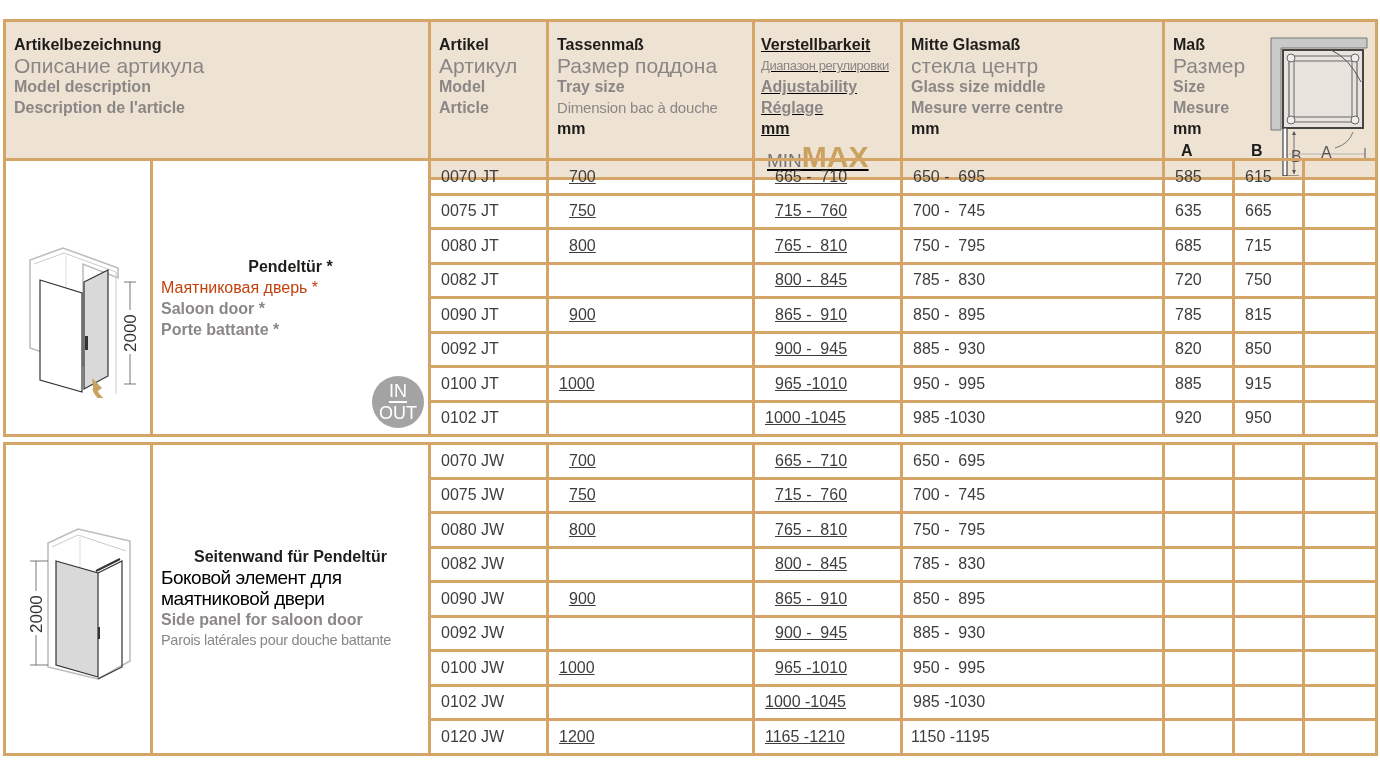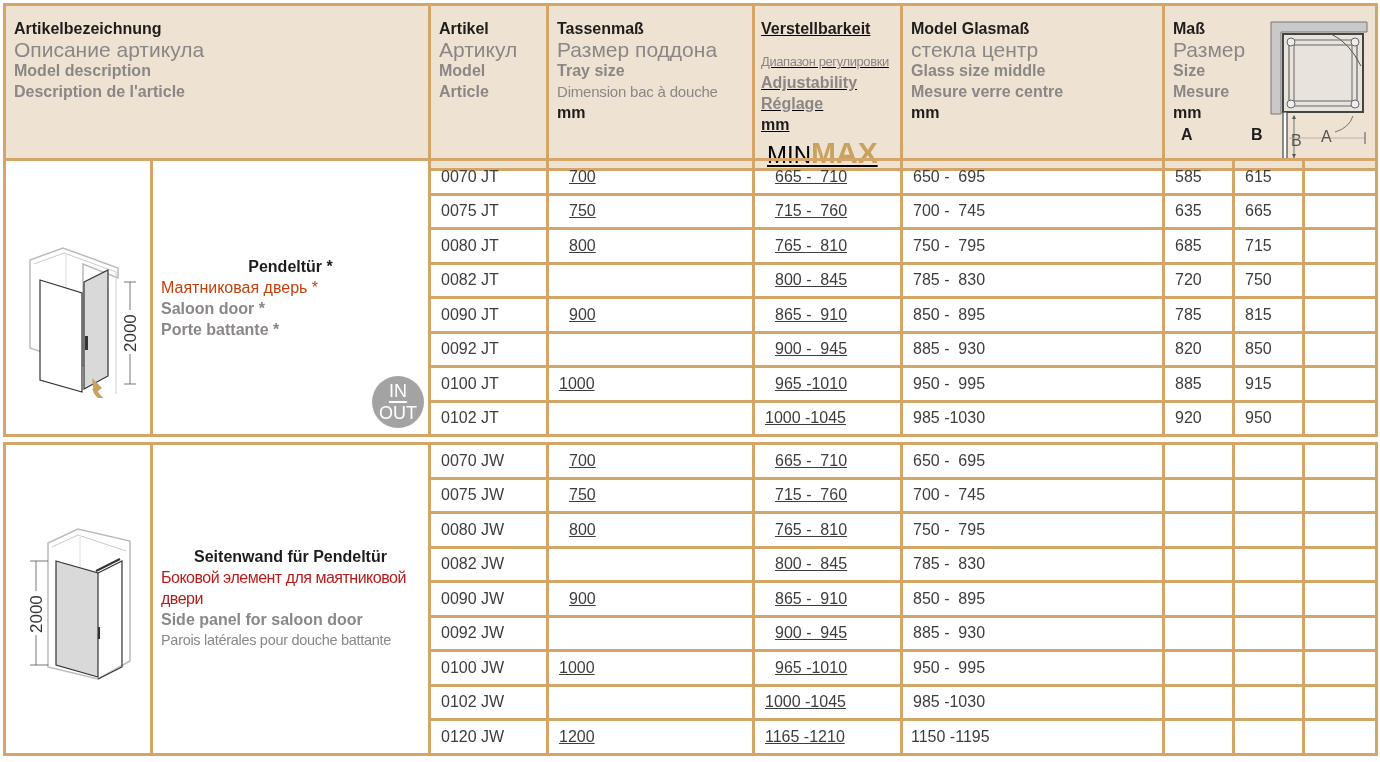--- a/index.html
+++ b/index.html
@@ -4,50 +4,50 @@
 <style>
   * { box-sizing: border-box; margin: 0; padding: 0; }
   html, body { width: 1380px; height: 762px; background: #ffffff; overflow: hidden; }
   body { font-family: "Liberation Sans", sans-serif; position: relative; }
   table { border-collapse: collapse; position: absolute; left: 3px; table-layout: fixed; }
   td { border: 3px solid #d4a567; vertical-align: top; }
   .hdr td { background: #eee2d3; height: 158px; padding: 12px 8px 0 8px; }
   .hdr .l1 { color: #1d1d1b; font-size: 16px; font-weight: bold; line-height: 21px; }
   .hdr .lg { color: #8a8786; font-size: 16px; font-weight: bold; line-height: 21px; white-space: nowrap; }
   .hdr .lr { color: #8a8786; font-size: 21px; line-height: 21px; white-space: nowrap; }
-  .hdr .lrc { color: #8a8786; font-size: 13px; line-height: 21px; white-space: nowrap; letter-spacing: -0.4px; margin-top: 12px; }
+  .hdr .lrc { color: #8a8786; font-size: 13px; line-height: 21px; white-space: nowrap; letter-spacing: -0.4px; }
   .hdr .mm { color: #1d1d1b; font-size: 16px; font-weight: bold; line-height: 22px; }
   .hdr .lsm { color: #8a8786; font-size: 15px; line-height: 21px; white-space: nowrap; letter-spacing: -0.2px; }
   .minmax { margin-top: 4px; color: #c8a060; font-size: 23px; line-height: 26px; padding-left: 6px; }
-  .minmax .min { font-weight: normal; font-size: 24px; color: #000000; }
+  .minmax .min { font-weight: normal; font-size: 19px; color: #737373; }
   .minmax .max { font-weight: bold; font-size: 30px; color: #c9a25f; }
   .abhead { display: flex; gap: 0; margin-top: 2px; }
   .abhead span { font-size: 16px; font-weight: bold; color: #1d1d1b; width: 70px; display: inline-block; padding-left: 4px; }
   .data td { height: 34.5px; font-size: 16px; color: #3d3d3b; padding: 0 10px; vertical-align: middle; white-space: nowrap; }
   .data td.c-tray { padding-left: 20px; text-decoration: underline; }
   .data td.c-tray.w4 { padding-left: 10px; }
   .data td.c-adj { padding-left: 20px; text-decoration: underline; }
   .data td.c-adj.w4 { padding-left: 10px; }
   .data td.c-glass { padding-left: 10px; }
   .data td.img { background: #fff; padding: 0; vertical-align: middle; position: relative; }
   .data td.desc { background: #fff; padding: 0 8px; vertical-align: middle; position: relative; }
   .desc .t1 { font-size: 16px; font-weight: bold; color: #1d1d1b; line-height: 21px; text-align: center; }
   .desc .tg { font-size: 16px; font-weight: bold; color: #8a8786; line-height: 21px; }
   .desc .tr { font-size: 16px; color: #c2410c; line-height: 21px; }
-  .desc .trc { font-size: 16px; color: #b91c1c; line-height: 21px; letter-spacing: -0.5px; }
+  .desc .trc { font-size: 19px; color: #000000; line-height: 21px; letter-spacing: -0.5px; }
   .desc .tfc { font-size: 14.5px; color: #8a8786; line-height: 21px; letter-spacing: -0.3px; }
   .inout { position: absolute; right: 4px; bottom: 6px; width: 52px; height: 52px; border-radius: 50%; background: #a3a3a3; color: #ffffff; text-align: center; font-size: 18px; line-height: 20px; padding-top: 5px; }
   .inout .in { display: inline-block; border-bottom: 2px solid #fff; line-height: 19px; }
   .inout .out { display: block; line-height: 20px; }
   .diagram { position: absolute; right: 8px; top: 14px; }
 </style>
 </head>
 <body>
 
-<table style="top:3px; width:1372px;">
+<table style="top:19px; width:1372px;">
   <colgroup>
     <col style="width:147px">
       <col style="width:278px">
       <col style="width:118px">
       <col style="width:206px">
     <col style="width:148px">
       <col style="width:262px">
       <col style="width:70px">
       <col style="width:70px">
       <col style="width:73px">
@@ -75,21 +75,21 @@
     </td>
     <td style="padding-left:6px; padding-right:2px;text-decoration:underline;">
       <div class="l1">Verstellbarkeit</div>
       <div class="lrc">Диапазон регулировки</div>
       <div class="lg">Adjustability</div>
       <div class="lg">Réglage</div>
       <div class="mm">mm</div>
       <div class="minmax"><span class="min">MIN</span><span class="max">MAX</span></div>
     </td>
     <td>
-      <div class="l1">Model Glasmaß</div>
+      <div class="l1">Mitte Glasmaß</div>
       <div class="lr">стекла центр</div>
       <div class="lg">Glass size middle</div>
       <div class="lg">Mesure verre centre</div>
       <div class="mm">mm</div>
     </td>
     <td colspan="3" style="position:relative;">
       <div class="l1">Maß</div>
       <div class="lr">Размер</div>
       <div class="lg">Size</div>
       <div class="lg">Mesure</div>

